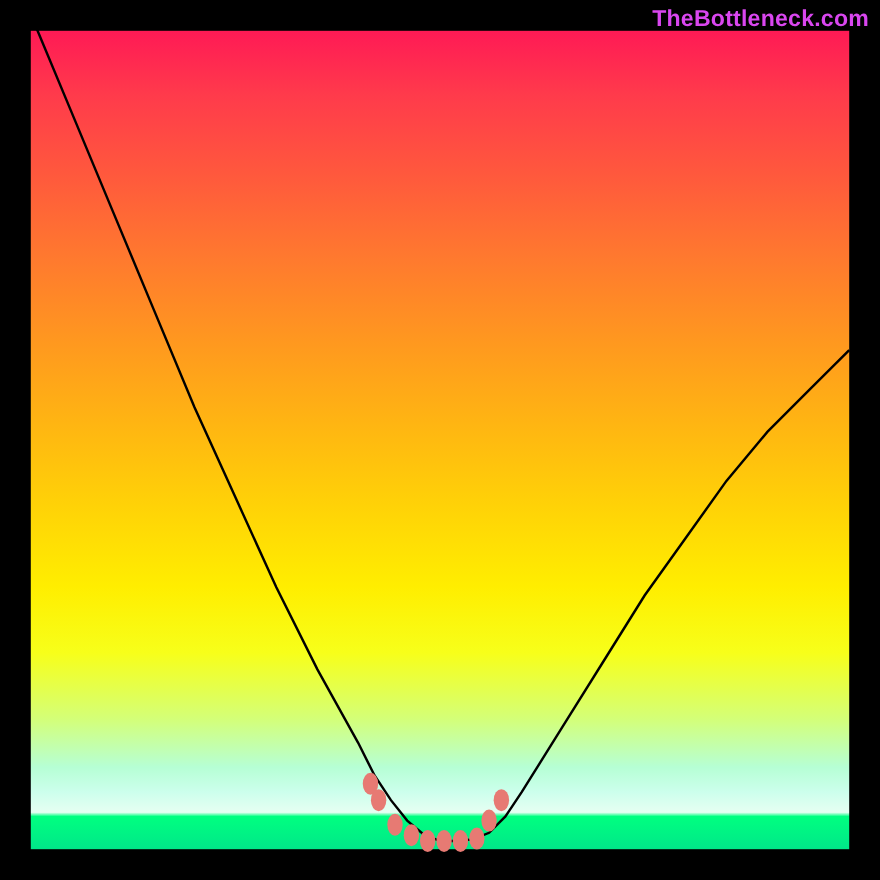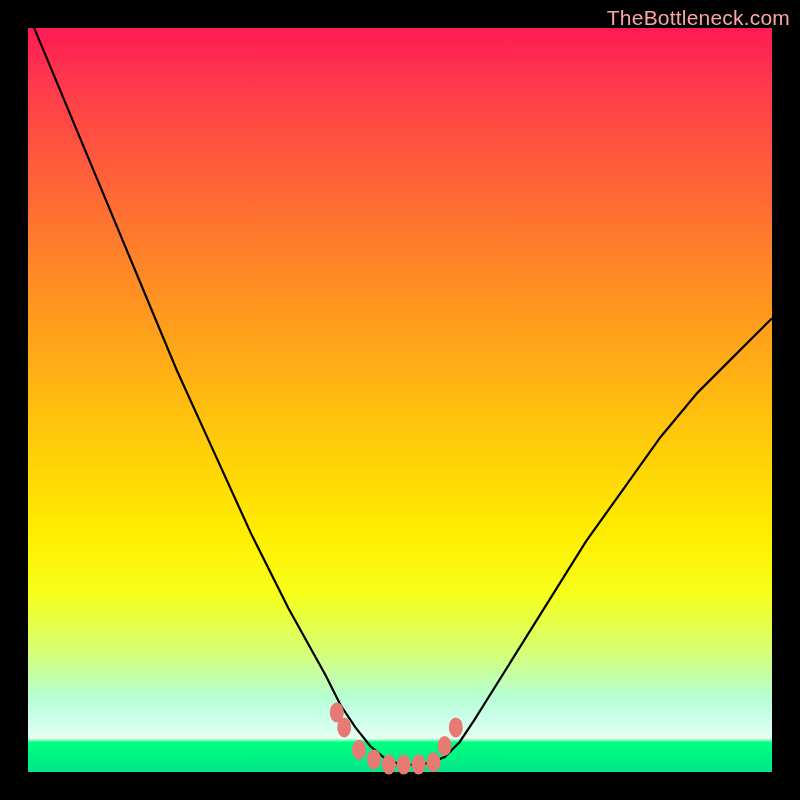--- a/index.html
+++ b/index.html
@@ -41,23 +41,23 @@
       #ccffec 93%,
       #e6fff2 95.5%,
       #00ff80 96%,
       #00e789 100%
     );
   }
   .watermark {
     position: absolute;
     top: 6px;
     right: 10px;
-    color: #fca5a5;
+    color: #d946ef;
     font-size: 21px;
-    font-weight: 400;
+    font-weight: 700;
     letter-spacing: 0.2px;
   }
   svg.curve {
     position: absolute;
     left: 0;
     top: 0;
     width: 744px;
     height: 744px;
     overflow: visible;
   }

